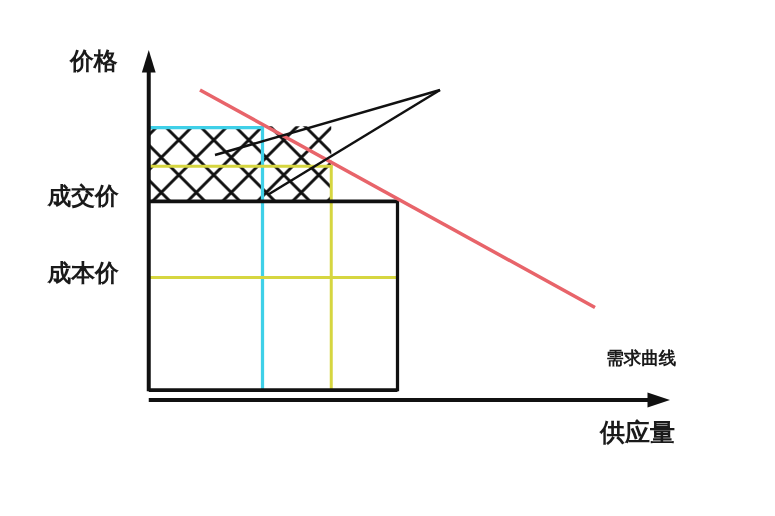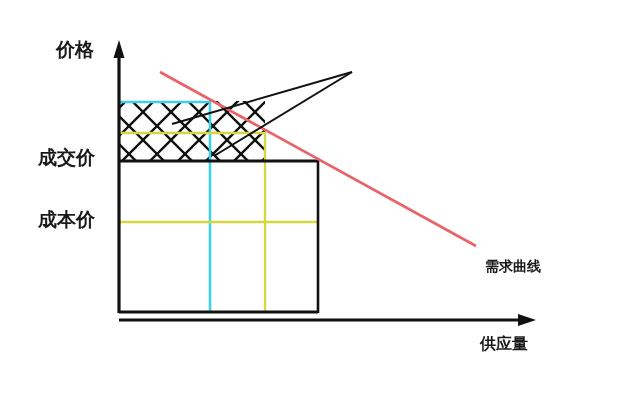--- a/index.html
+++ b/index.html
@@ -27,26 +27,26 @@
   .lbl {
     position: absolute;
     font-family: "DejaVu Sans", "Liberation Sans", sans-serif;
     font-weight: 700;
     color: #1a1a1a;
     white-space: nowrap;
     line-height: 1;
     -webkit-font-smoothing: antialiased;
   }
   .lbl-axis-y   { left: 56px;  top: 40px;  font-size: 19px; }
-  .lbl-axis-x   { left: 480px; top: 336px; font-size: 16px; text-align: center; }
+  .lbl-axis-x   { left: 480px; top: 336px; font-size: 20px; text-align: center; }
   .lbl-price    { left: 38px;  top: 148px; font-size: 19px; }
   .lbl-cost     { left: 38px;  top: 210px; font-size: 19px; }
   .lbl-qty      { left: 285px; top: 336px; font-size: 19px; }
   .lbl-annot    { left: 283px; top: 38px;  font-size: 16px; }
-  .lbl-demand   { left: 485px; top: 259px; font-size: 14px; }
+  .lbl-demand   { left: 485px; top: 280px; font-size: 14px; }
 </style>
 </head>
 <body>
 
 <div id="canvas">
 
   <svg id="diagram" viewBox="0 0 620 413" xmlns="http://www.w3.org/2000/svg">
 
     <defs>
       <pattern id="crosshatch" width="28" height="28" patternUnits="userSpaceOnUse" patternTransform="translate(3,0)">

